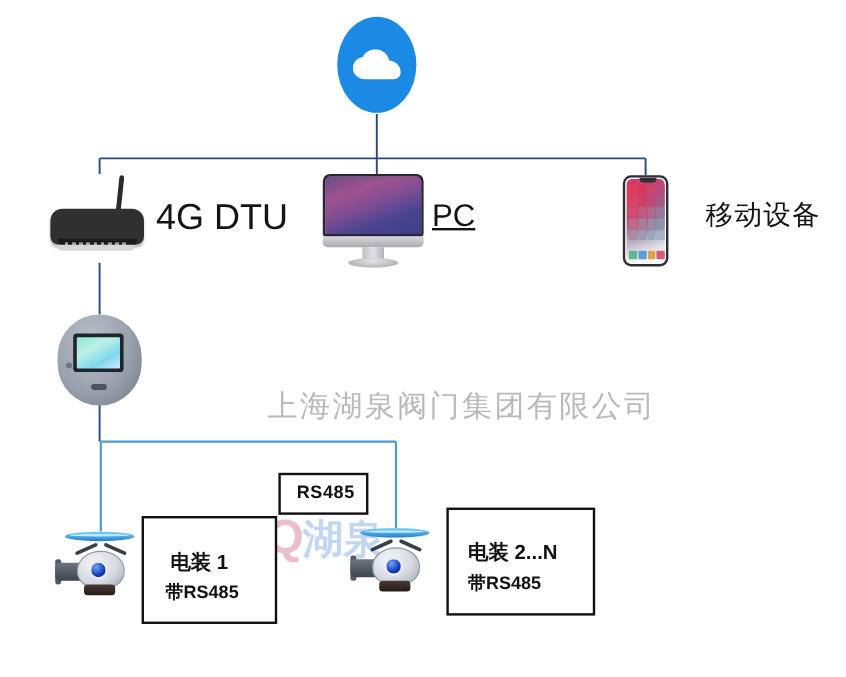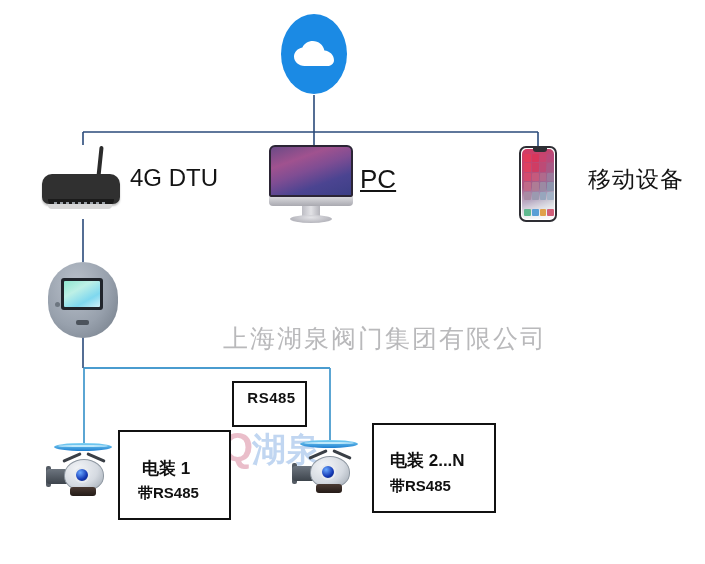--- a/index.html
+++ b/index.html
@@ -26,21 +26,21 @@
 
   
   .label {
     position: absolute;
     color: #141414;
     white-space: pre;
     line-height: 1.18;
   }
 
   .lbl-cloud   { left: 352px; top: 34px;  font-size: 27px; letter-spacing: 1px; }
-  .lbl-dtu     { left: 130px; top: 164px; font-size: 24px; }
+  .lbl-dtu     { left: 130px; top: 164px; font-size: 30px; }
   .lbl-pc      { left: 360px; top: 164px; font-size: 26px; text-decoration: underline; }
   .lbl-mobile  { left: 588px; top: 166px; font-size: 23px; letter-spacing: 1px; }
   .lbl-cabinet { left: 128px; top: 276px; font-size: 24px; width: 120px; letter-spacing: 1px; }
 
   
   .cloud-wrap { position: absolute; left: 281px; top: 14px; width: 66px; height: 80px; }
   .cloud-oval {
     position: absolute; left: 0; top: 0;
     width: 66px; height: 80px;
     background: #1b8ae4;
@@ -255,21 +255,21 @@
     background: #ffffff;
     box-sizing: border-box;
   }
   .box-text {
     position: absolute;
     color: #111111;
     white-space: pre;
     font-weight: bold;
   }
 
-  .box-rs485   { left: 232px; top: 381px; width: 75px; height: 46px; }
+  .box-rs485   { left: 232px; top: 394px; width: 75px; height: 35px; }
   .rs485-text  { left: 0; top: 0; width: 75px; height: 29px;
                  display: flex; align-items: center; justify-content: center;
                  font-size: 15px; font-weight: 700; letter-spacing: .5px; }
 
   .box-dev1 { left: 118px; top: 430px; width: 113px; height: 90px; }
   .box-dev2 { left: 372px; top: 423px; width: 124px; height: 90px; }
 
   .dev-l1 { font-size: 17px; }
   .dev-l2 { font-size: 15px; }
   .dev1-l1 { left: 22px; top: 25px; }

